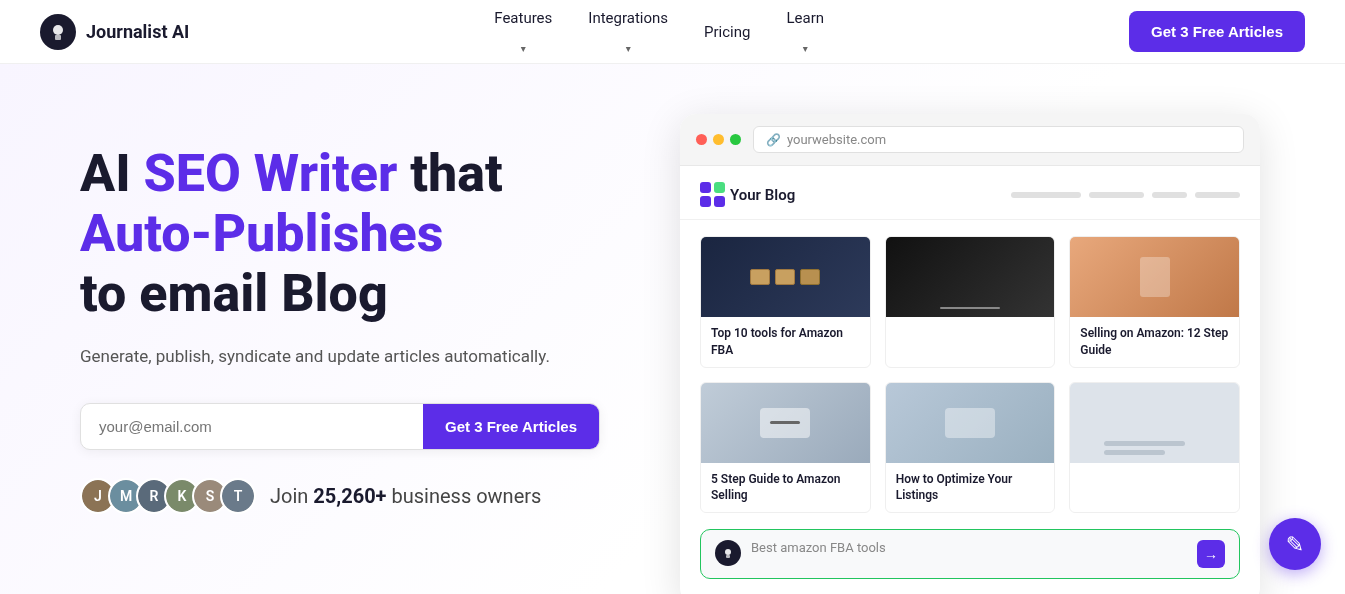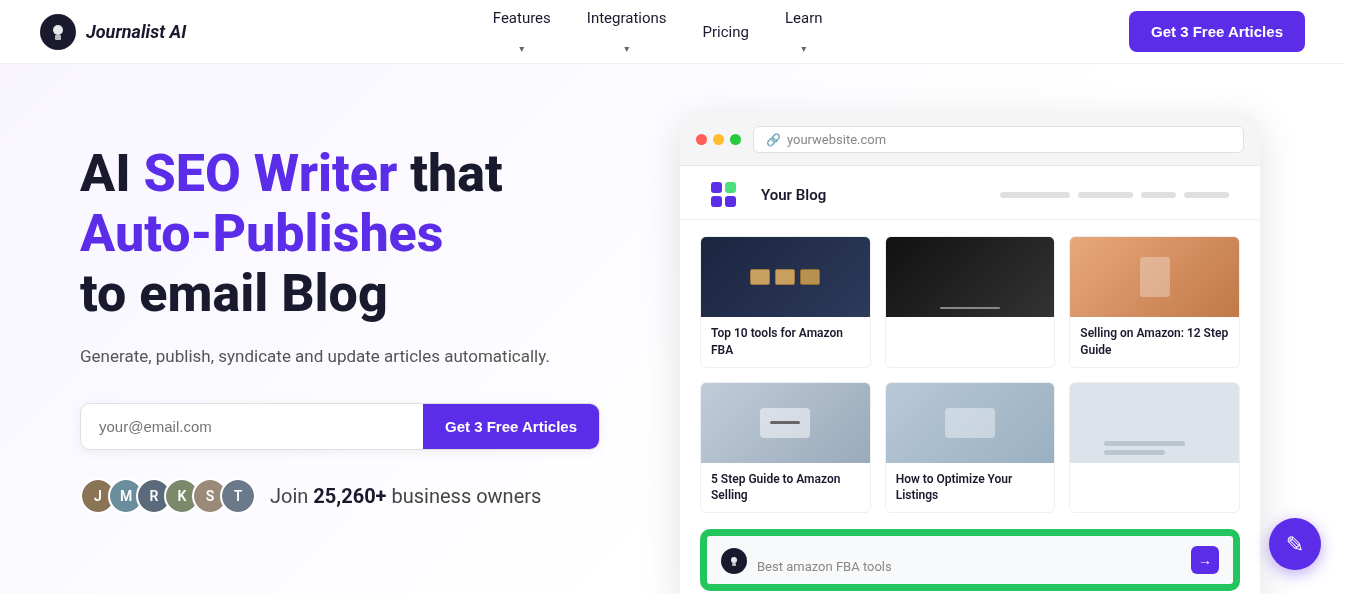--- a/index.html
+++ b/index.html
@@ -22,21 +22,20 @@
       border-bottom: 1px solid #f0f0f0;
       background: #fff;
       position: relative;
       z-index: 10;
     }
     .nav-logo {
       display: flex;
       align-items: center;
       gap: 10px;
       cursor: pointer;
-      font-style: italic;
     }
     .logo-icon {
       width: 36px;
       height: 36px;
       background: #1a1a2e;
       border-radius: 50%;
       display: flex;
       align-items: center;
       justify-content: center;
       color: white;
@@ -221,24 +220,24 @@
       font-size: 13px;
       color: #888;
       display: flex;
       align-items: center;
       gap: 6px;
     }
     .url-icon { font-size: 12px; color: #aaa; }
 
     
     .blog-header {
-      padding: 16px 31px 12px;
-      display: flex;
-      align-items: center;
-      gap: 24px;
+      padding: 16px 20px 12px;
+      display: flex;
+      align-items: center;
+      gap: 4px;
       border-bottom: 1px solid #f0f0f0;
     }
     .blog-logo {
       display: flex;
       gap: 3px;
       flex-wrap: wrap;
       width: 26px;
     }
     .blog-logo-sq {
       width: 11px;
@@ -296,25 +295,25 @@
     .thumb-2 { background: linear-gradient(135deg, #222 0%, #444 100%); }
     .thumb-3 { background: linear-gradient(135deg, #e8a87c 0%, #d4875a 100%); }
     .thumb-4 { background: linear-gradient(135deg, #c8d8e8 0%, #a8b8c8 100%); }
     .thumb-5 { background: linear-gradient(135deg, #d0d8e0 0%, #b8c8d8 100%); }
     .thumb-6 { background: #e8ecf0; }
 
     
     .chat-bar {
       margin: 0 20px 16px;
       background: #f8f9fa;
-      border: 7px solid #22c55e;
+      border: 1px solid #22c55e;
       border-radius: 10px;
       padding: 10px 14px;
       display: flex;
-      align-items: flex-end;
+      align-items: flex-start;
       gap: 10px;
     }
     .chat-icon {
       width: 26px;
       height: 26px;
       background: #1a1a2e;
       border-radius: 50%;
       display: flex;
       align-items: center;
       justify-content: center;

